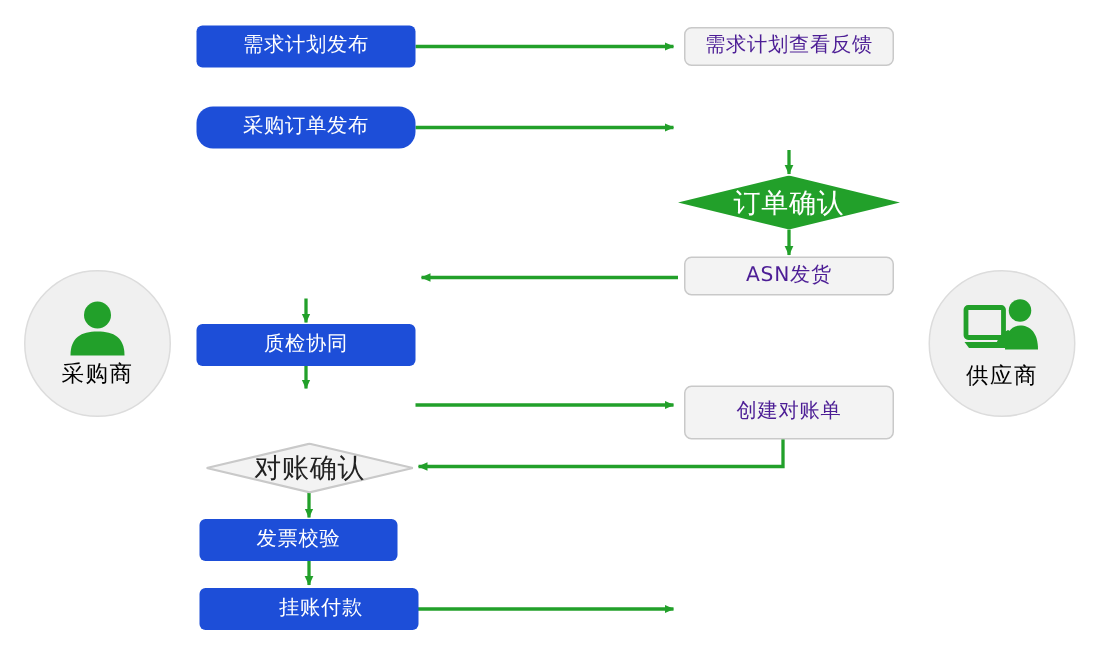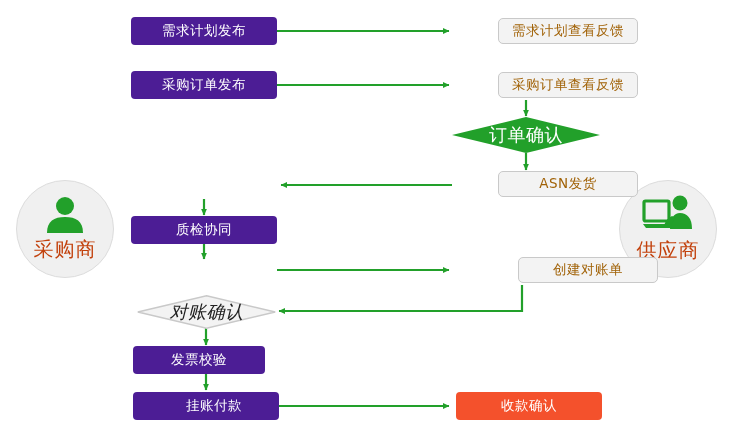--- a/index.html
+++ b/index.html
@@ -30,35 +30,34 @@
     box-sizing: border-box;
     display: flex;
     align-items: center;
     justify-content: center;
     font-size: 13.5px;
     line-height: 1;
     letter-spacing: 0.5px;
     white-space: nowrap;
   }
   .node.green {
-    background: #4c1d95;
+    background: #1d4ed8;
     color: #ffffff;
     border-radius: 4px;
   }
   .node.orange {
     background: #f4512c;
     color: #ffffff;
     border-radius: 4px;
   }
   .node.grey {
     background: #f3f3f3;
-    color: #a16207;
+    color: #4c1d95;
     border: 1px solid #c9c9c9;
     border-radius: 5px;
-    margin-left: 42px;
   }
   .diamond-wrap {
     position: absolute;
   }
   .diamond-wrap svg {
     position: absolute;
     left: 0;
     top: 0;
   }
   .diamond-label {
@@ -68,42 +67,42 @@
     width: 100%;
     height: 100%;
     display: flex;
     align-items: center;
     justify-content: center;
     font-size: 18px;
     letter-spacing: 0.5px;
     white-space: nowrap;
   }
   .diamond-label.on-green { color: #ffffff; }
-  .diamond-label.on-grey  { color: #222222; font-style: italic; }
+  .diamond-label.on-grey  { color: #222222; }
 
   .actor {
     position: absolute;
     width: 96px;
     height: 96px;
     border-radius: 50%;
     background: #f0f0f0;
     border: 1px solid #dcdcdc;
     display: flex;
     flex-direction: column;
     align-items: center;
     justify-content: center;
   }
   .actor .glyph {
     display: block;
     line-height: 0;
     margin-bottom: 2px;
   }
   .actor .actor-label {
-    font-size: 20px;
-    color: #c2410c;
+    font-size: 15px;
+    color: #000000;
     letter-spacing: 1px;
   }
 </style>
 </head>
 <body>
 
 <div id="stage">
 
   <svg class="edges" viewBox="0 0 731 436" xmlns="http://www.w3.org/2000/svg">
     <defs>
@@ -166,45 +165,43 @@
         <path d="M30,21 C24,24 22,29 22,33 L29,33 C29,29 31,25 34,23 z" fill="#22a02a"></path>
       </svg>
     </span>
     <span class="actor-label">供应商</span>
   </div>
 
   <div class="node green" style="left:131px; top:17px; width:146px; height:28px;">需求计划发布</div>
 
   <div class="node grey" style="left:456px; top:18px; width:140px; height:26px;">需求计划查看反馈</div>
 
-  <div class="node green" style="left:131px; top:71px; width:146px; height:28px;">采购订单发布</div>
-
-  <div class="node grey" style="left:456px; top:72px; width:140px; height:26px;">采购订单查看反馈</div>
+  <div class="node green" style="left:131px; top:71px; width:146px; height:28px;border-radius:11px;">采购订单发布</div>
+
 
   <div class="diamond-wrap" style="left:452px; top:117px; width:148px; height:36px;">
     <svg width="148" height="36" viewBox="0 0 148 36" xmlns="http://www.w3.org/2000/svg">
       <polygon points="74,0 148,18 74,36 0,18" fill="#22a02a"></polygon>
     </svg>
     <div class="diamond-label on-green">订单确认</div>
   </div>
 
   <div class="node grey" style="left:456px; top:171px; width:140px; height:26px;">ASN发货</div>
 
 
   <div class="node green" style="left:131px; top:216px; width:146px; height:28px;">质检协同</div>
 
 
-  <div class="node grey" style="left:476px; top:257px; width:140px; height:26px;">创建对账单</div>
+  <div class="node grey" style="left:456px; top:257px; width:140px; height:36px;">创建对账单</div>
 
   <div class="diamond-wrap" style="left:137px; top:295px; width:139px; height:34px;">
     <svg width="139" height="34" viewBox="0 0 139 34" xmlns="http://www.w3.org/2000/svg">
       <polygon points="69.5,0.8 138.2,17 69.5,33.2 0.8,17" fill="#f3f3f3" stroke="#c9c9c9" stroke-width="1.4"></polygon>
     </svg>
     <div class="diamond-label on-grey">对账确认</div>
   </div>
 
   <div class="node green" style="left:133px; top:346px; width:132px; height:28px;">发票校验</div>
 
   <div class="node green" style="left:133px; top:392px; width:146px; height:28px;padding-left:16px;">挂账付款</div>
 
-  <div class="node orange" style="left:456px; top:392px; width:146px; height:28px;">收款确认</div>
 
 </div>
 
 </body></html>

